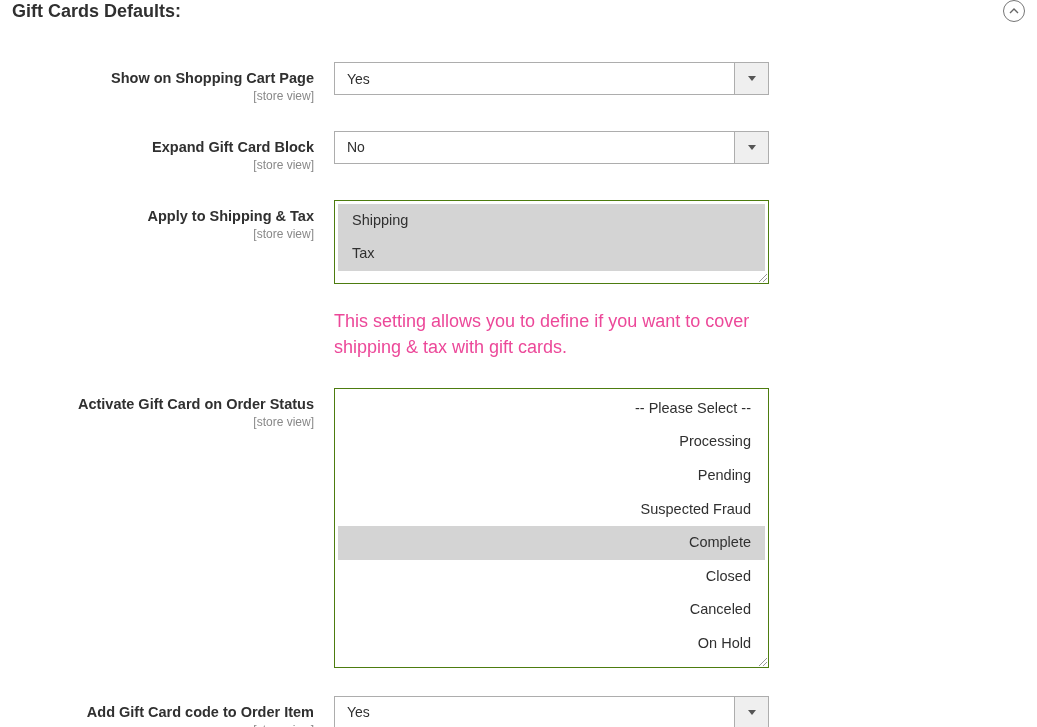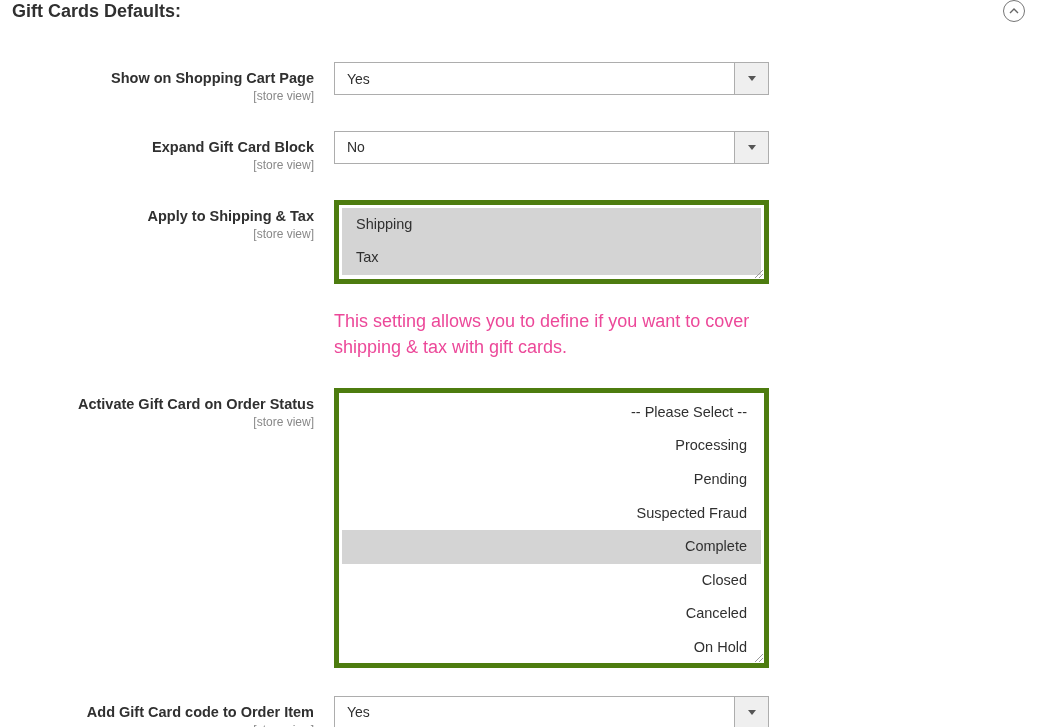--- a/index.html
+++ b/index.html
@@ -85,21 +85,21 @@
     height: 100%;
     border-left: 1px solid #adadad;
     background: #efefef;
     display: flex;
     align-items: center;
     justify-content: center;
   }
   .select-arrow svg { width: 8px; height: 5px; }
   .multiselect {
     width: 100%;
-    border: 5px solid #4d7c0f;
+    border: 1px solid #4d7c0f;
     background: #fff;
     padding: 3px 3px 3px 3px;
     position: relative;
   }
   .multiselect.short {
     height: 84px;
   }
   .multiselect.tall {
     height: 280px;
     text-align: right;

